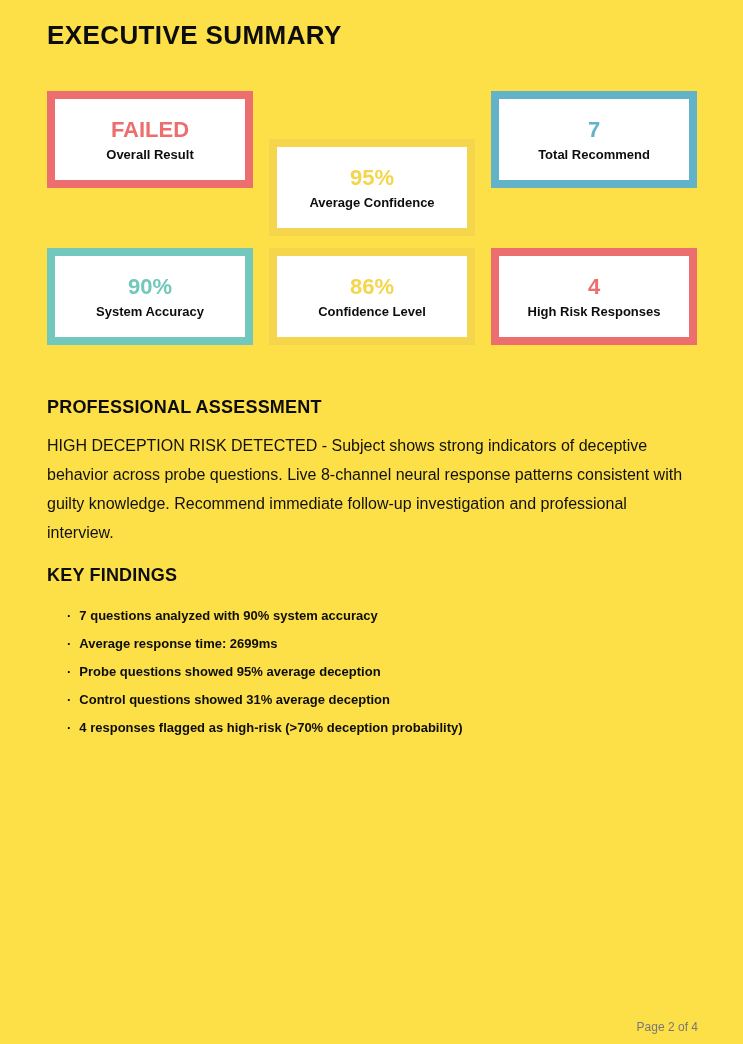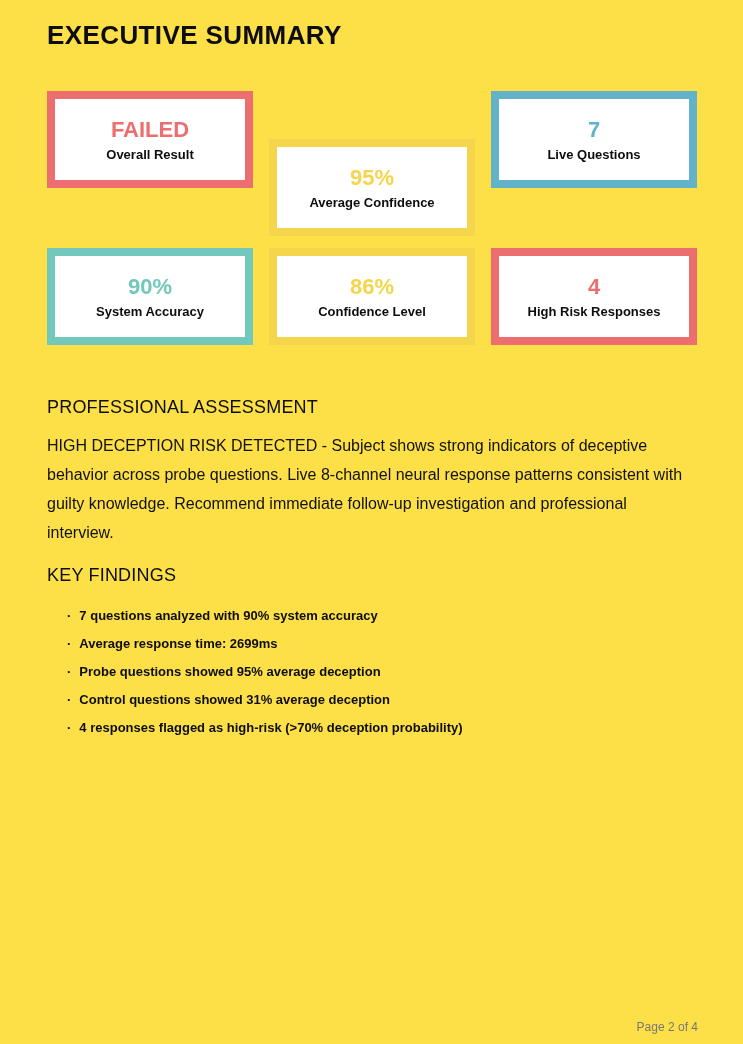--- a/index.html
+++ b/index.html
@@ -47,21 +47,21 @@
   }
   .stat-label {
     font-size: 13px;
     font-weight: 700;
     color: #0d0d0d;
     line-height: 1;
   }
   .section-heading {
     margin: 0;
     font-size: 18px;
-    font-weight: 400;
+    font-weight: 700;
     color: #0d0d0d;
     letter-spacing: 0.2px;
   }
   .assessment-heading { margin-top: 52px; }
   .assessment-body {
     margin: 13px 0 0 0;
     width: 650px;
     font-size: 16px;
     line-height: 29px;
     color: #111111;
@@ -107,21 +107,21 @@
       <div class="stat-label">Overall Result</div>
     </div>
 
     <div class="stat-card" style="border-color: rgb(245, 213, 76); margin-top: 48px;">
       <div class="stat-value" style="color: rgb(245, 213, 76);">95%</div>
       <div class="stat-label">Average Confidence</div>
     </div>
 
     <div class="stat-card" style="border-color: rgb(98, 179, 202);">
       <div class="stat-value" style="color: rgb(98, 179, 202);">7</div>
-      <div class="stat-label">Live Questions</div>
+      <div class="stat-label">Total Recommend</div>
     </div>
 
     <div class="stat-card" style="border-color: rgb(114, 200, 188);">
       <div class="stat-value" style="color: rgb(114, 200, 188);">90%</div>
       <div class="stat-label">System Accuracy</div>
     </div>
 
     <div class="stat-card" style="border-color: rgb(245, 213, 76);">
       <div class="stat-value" style="color: rgb(245, 213, 76);">86%</div>
       <div class="stat-label">Confidence Level</div>

